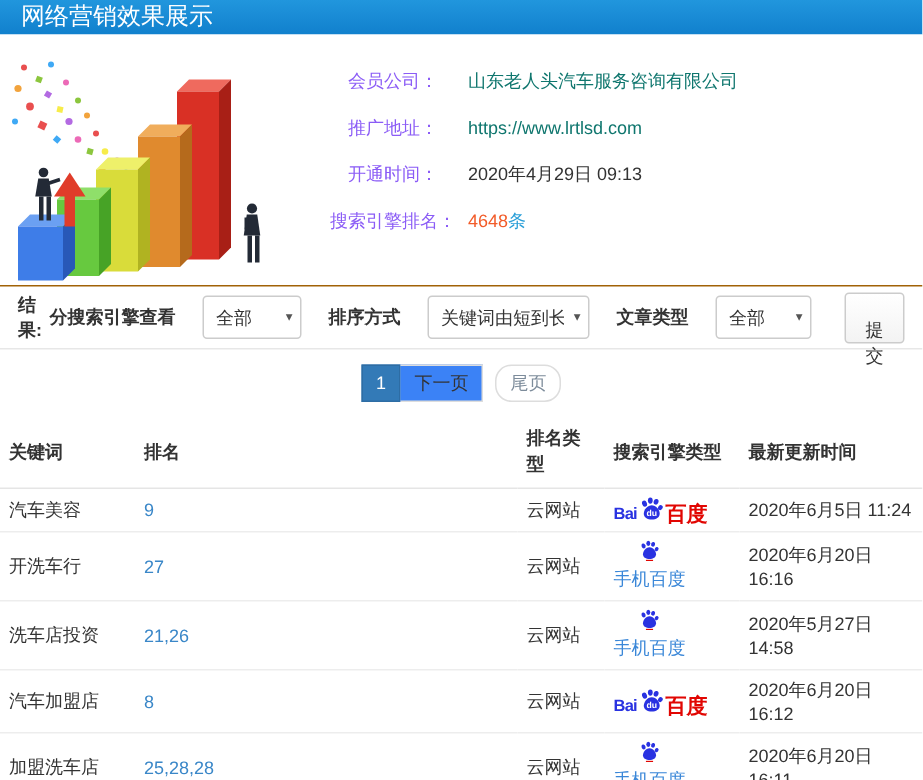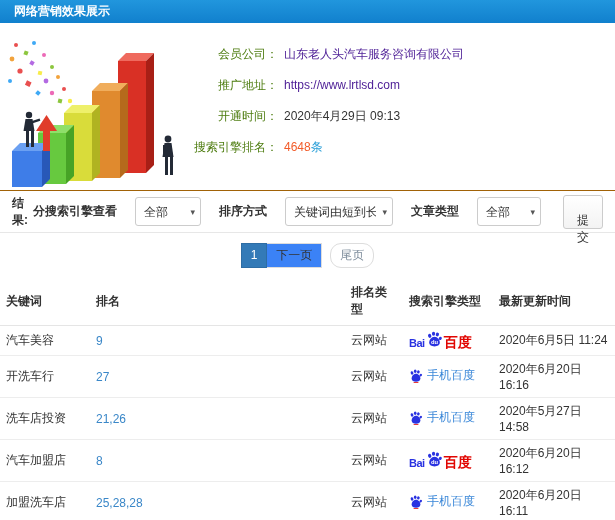--- a/index.html
+++ b/index.html
@@ -1,30 +1,30 @@
 <!DOCTYPE html>
 <html><head>
 <meta charset="utf-8">
 <style>
   * { margin:0; padding:0; box-sizing:border-box; }
   html,body { width:615px; height:520px; overflow:hidden; background:#fff;
     font-family:"Liberation Sans","DejaVu Sans",sans-serif; font-size:12px; color:#333; }
 
   
   .app-header { height:23px; line-height:23px; padding-left:14px;
-    background:linear-gradient(#2196dd,#1180cd); color:#fff; font-weight:bold; font-size:12px; }
+    background:linear-gradient(#2196dd,#1180cd); color:#fff; font-weight:normal; font-size:16px; }
 
   
   .info-section { display:flex; height:167px; background:#fff; }
   .illustration-box { width:190px; height:167px; flex:none; }
   .info-rows { padding-top:16px; }
   .info-row { display:flex; align-items:baseline; padding:7px 0; }
-  .info-label { width:88px; text-align:right; color:#4d7c0f; flex:none; }
+  .info-label { width:88px; text-align:center; color:#8b5cf6; flex:none;margin-left:28px; }
   .info-value { margin-left:6px; }
-  .link-blue { color:#4c1d95; text-decoration:none; cursor:pointer; }
+  .link-blue { color:#0f766e; text-decoration:none; cursor:pointer; }
   .plain-val { color:#333; }
   .count-orange { color:#f25c2a; }
   .unit-blue { color:#2a9fd8; }
 
   
   .filter-bar { height:43px; border-top:1px solid #a16207; border-bottom:1px solid #e7e7e7;
     display:flex; align-items:center; padding:0 12px; }
   .result-label { font-weight:bold; color:#333; }
   .filter-controls { margin-left:auto; display:flex; align-items:center; gap:18px; }
   .filter-label { font-weight:bold; color:#333; white-space:nowrap; }
@@ -57,21 +57,21 @@
     vertical-align:middle; height:26px; }
   .rank-link { color:#3a87c8; cursor:pointer; }
   .rank-type { color:#333; }
   .updated { color:#333; }
 
   
   .baidu-logo { display:inline-flex; align-items:flex-end; line-height:1; }
   .baidu-bai { color:#2932e1; font-weight:bold; font-size:11px; letter-spacing:-0.5px; }
   .baidu-cn { color:#e10602; font-weight:bold; font-size:14px; margin-left:1px; }
   .baidu-logo svg { margin:0 0 1px 1px; }
-  .mobile-baidu { display:inline-flex; align-items:center; gap:4px; }
+  .mobile-baidu { display:inline-flex; align-items:center; gap:4px;flex-direction:column; }
   .mobile-baidu-text { color:#3a87d8; }
 </style>
 </head>
 <body>
 
 <div class="app-header">网络营销效果展示</div>
 
 <div class="info-section">
 
   <div class="illustration-box">

